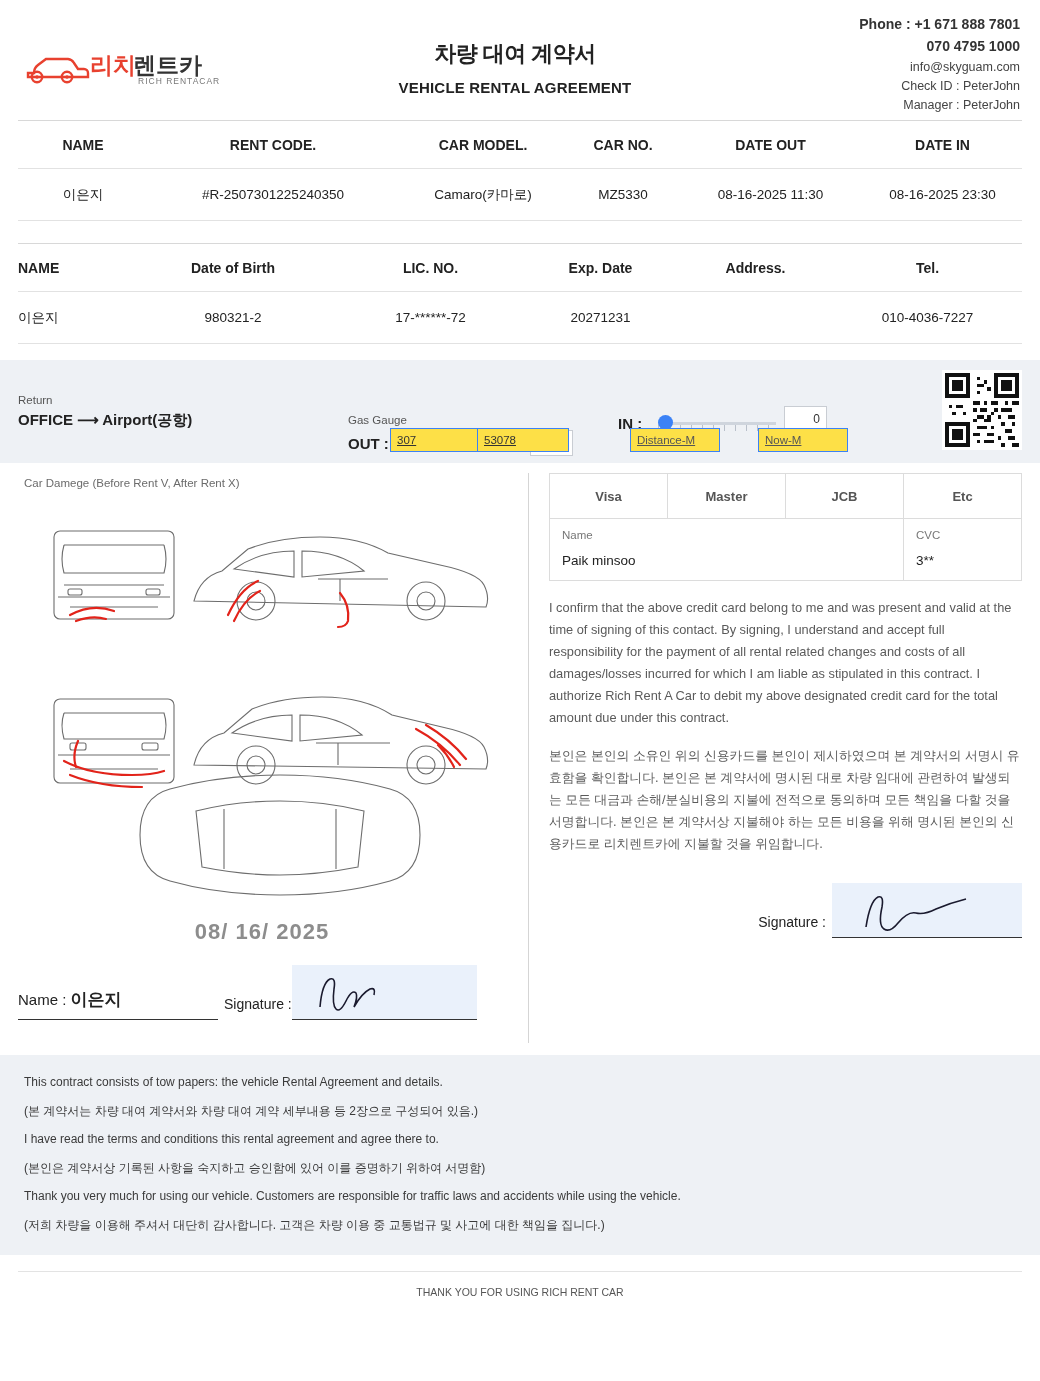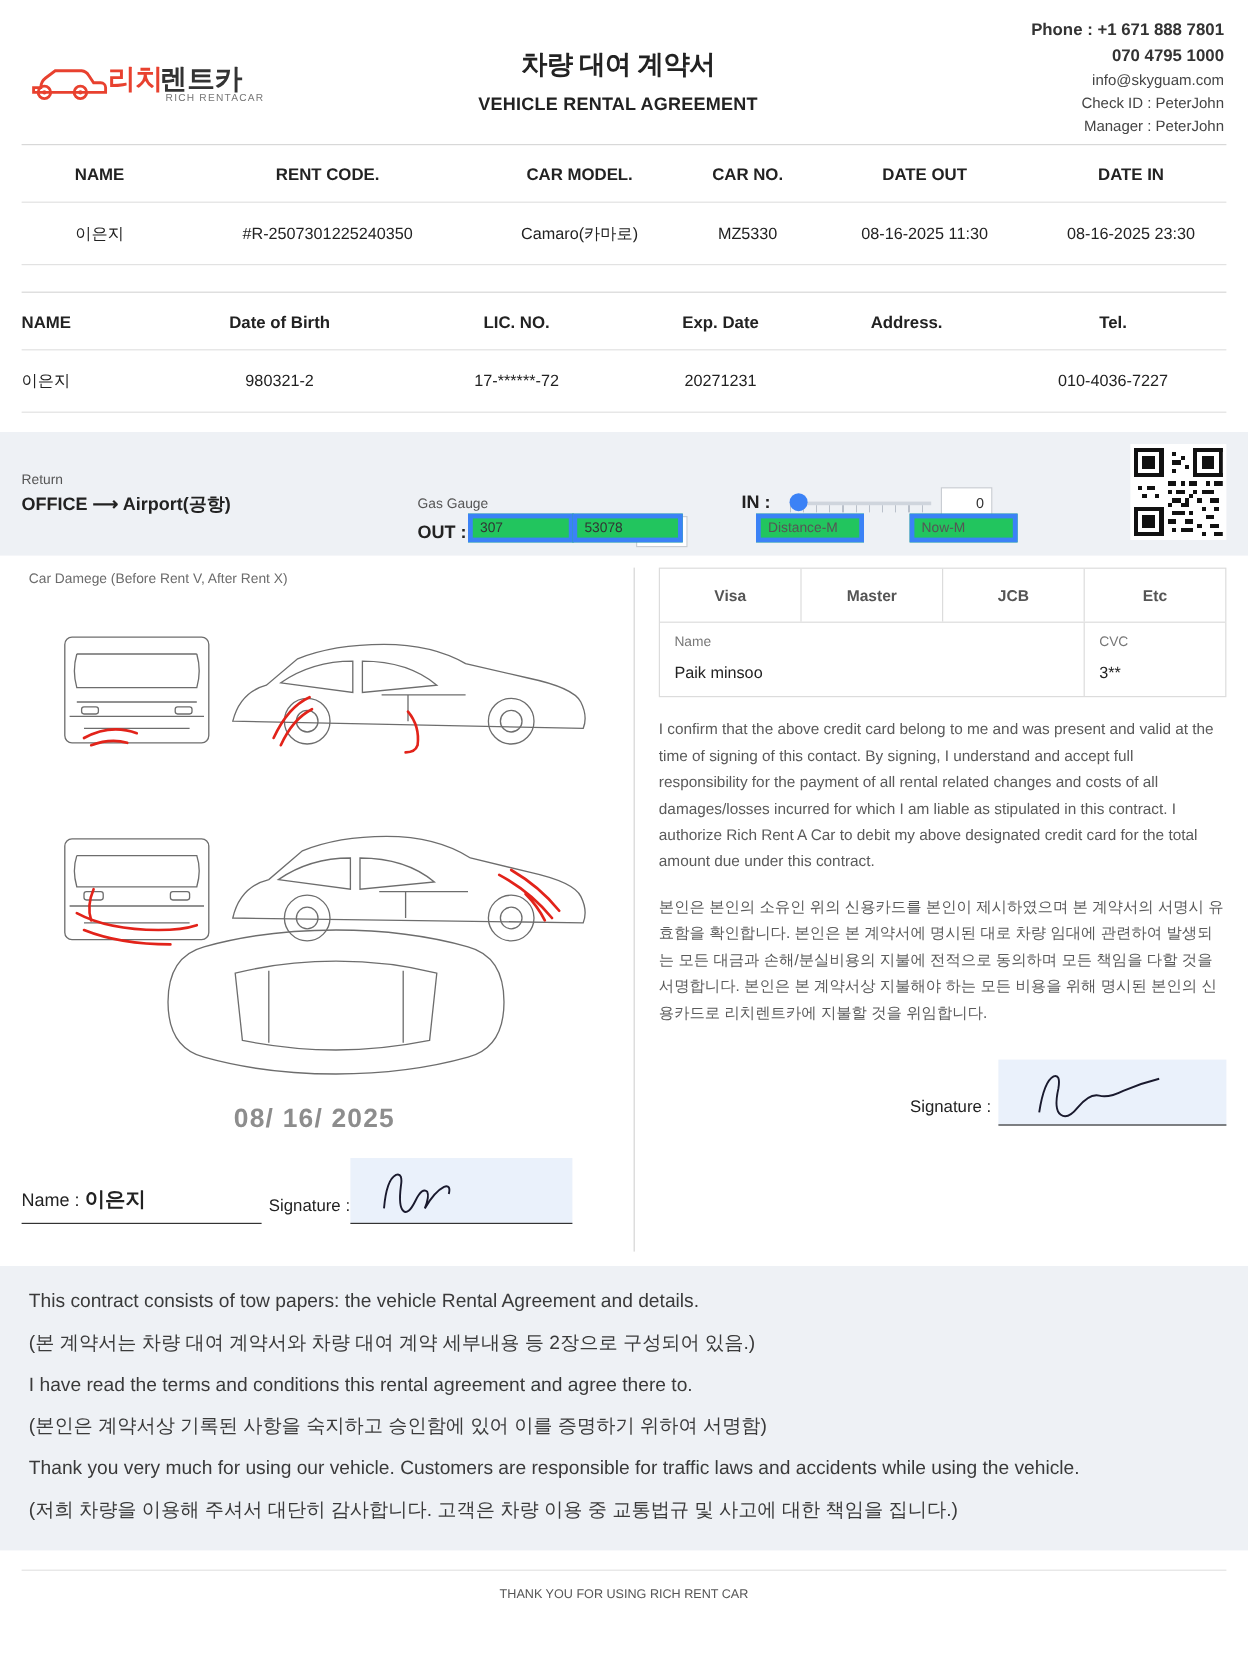--- a/index.html
+++ b/index.html
@@ -51,28 +51,28 @@
   .gauge-row .k { font-weight:bold; font-size:15px; width:56px; }
   .slider { position:relative; width:118px; height:18px; margin-right:8px; }
   .slider .track { position:absolute; top:8px; left:0; right:0; height:3px; background:#cfd5dd; }
   .slider .fill { position:absolute; top:8px; left:0; height:3px; background:#3b82f6; }
   .slider .ticks { position:absolute; top:11px; left:0; right:0; height:6px;
     background-image:repeating-linear-gradient(to right,#b9c0ca 0 1px, transparent 1px 11px); }
   .slider .knob { position:absolute; top:1px; width:15px; height:15px; border-radius:50%; background:#3b82f6; }
   .numbox { width:43px; height:26px; border:1px solid #c9cdd3; background:#fff; font-size:12px;
             display:flex; align-items:center; justify-content:flex-end; padding-right:6px; color:#333; }
   .in-wrap { width:250px; margin-left:10px; }
-  .in-row { display:flex; align-items:center; padding-top:14px; }
+  .in-row { display:flex; align-items:flex-end; padding-top:14px; }
   .in-row .k { font-weight:bold; font-size:15px; width:40px; }
   .miles { width:130px; text-align:right; margin-left:16px; }
   .miles .lbl { font-size:11.5px; color:#555; margin-bottom:4px; }
   .miles .val { font-size:17px; font-weight:bold; }
   .smallinputs { position:absolute; display:flex; }
-  .sinput { height:24px; border:4px solid #3b82f6; background:#22c55e; font-size:11.5px; color:#333;
-            display:flex; align-items:center; padding-left:6px; }
+  .sinput { height:24px; border:1px solid #3b82f6; background:#fde047; font-size:11.5px; color:#333;
+            display:flex; align-items:center; padding-left:6px;text-decoration:underline; }
   .qr { position:absolute; right:18px; top:10px; width:80px; height:80px; background:#fff; padding:3px; }
 
   
   .main { display:flex; padding:10px 18px 0 18px; height:580px; }
   .left { width:500px; position:relative; padding-right:12px; }
   .divider { width:1px; background:#d5d5d5; margin:0 10px; }
   .right { flex:1; padding-left:10px; }
 
   .damage-label { font-size:11.5px; color:#6b6b6b; margin:4px 0 4px 6px; }
   .cars { position:relative; height:420px; }
@@ -96,21 +96,21 @@
   .cc .cell .v { font-size:13.5px; color:#222; }
   .cc .wide { flex:1; border-right:1px solid #dcdcdc; }
   .cc .narrow { width:117px; }
   .para { font-size:12.8px; line-height:1.72; color:#5a5a5a; margin-top:16px; }
   .para.ko { margin-top:16px; }
   .sign-right { display:flex; align-items:flex-end; justify-content:flex-end; margin-top:28px; }
   .sign-right .sg-lbl { font-size:14px; padding-bottom:8px; margin-right:6px; }
 
   
   .notes { background:#eef1f5; margin-top:12px; padding:18px 24px 20px 24px; }
-  .notes p { margin:0 0 10px 0; font-size:16px; color:#3a3a3a; line-height:1.55; }
+  .notes p { margin:0 0 10px 0; font-size:12px; color:#3a3a3a; line-height:1.55; }
   .notes p.last { margin-bottom:0; }
   .thanks { text-align:center; font-size:10.5px; color:#555; padding:14px 0 10px 0; border-top:1px solid #e3e3e3; margin:16px 18px 0 18px; }
   .sig-path { stroke:#1a1a2e; fill:none; stroke-width:1.6; }
 </style>
 </head>
 <body>
 
 <div class="page">
 
   <div class="header">

